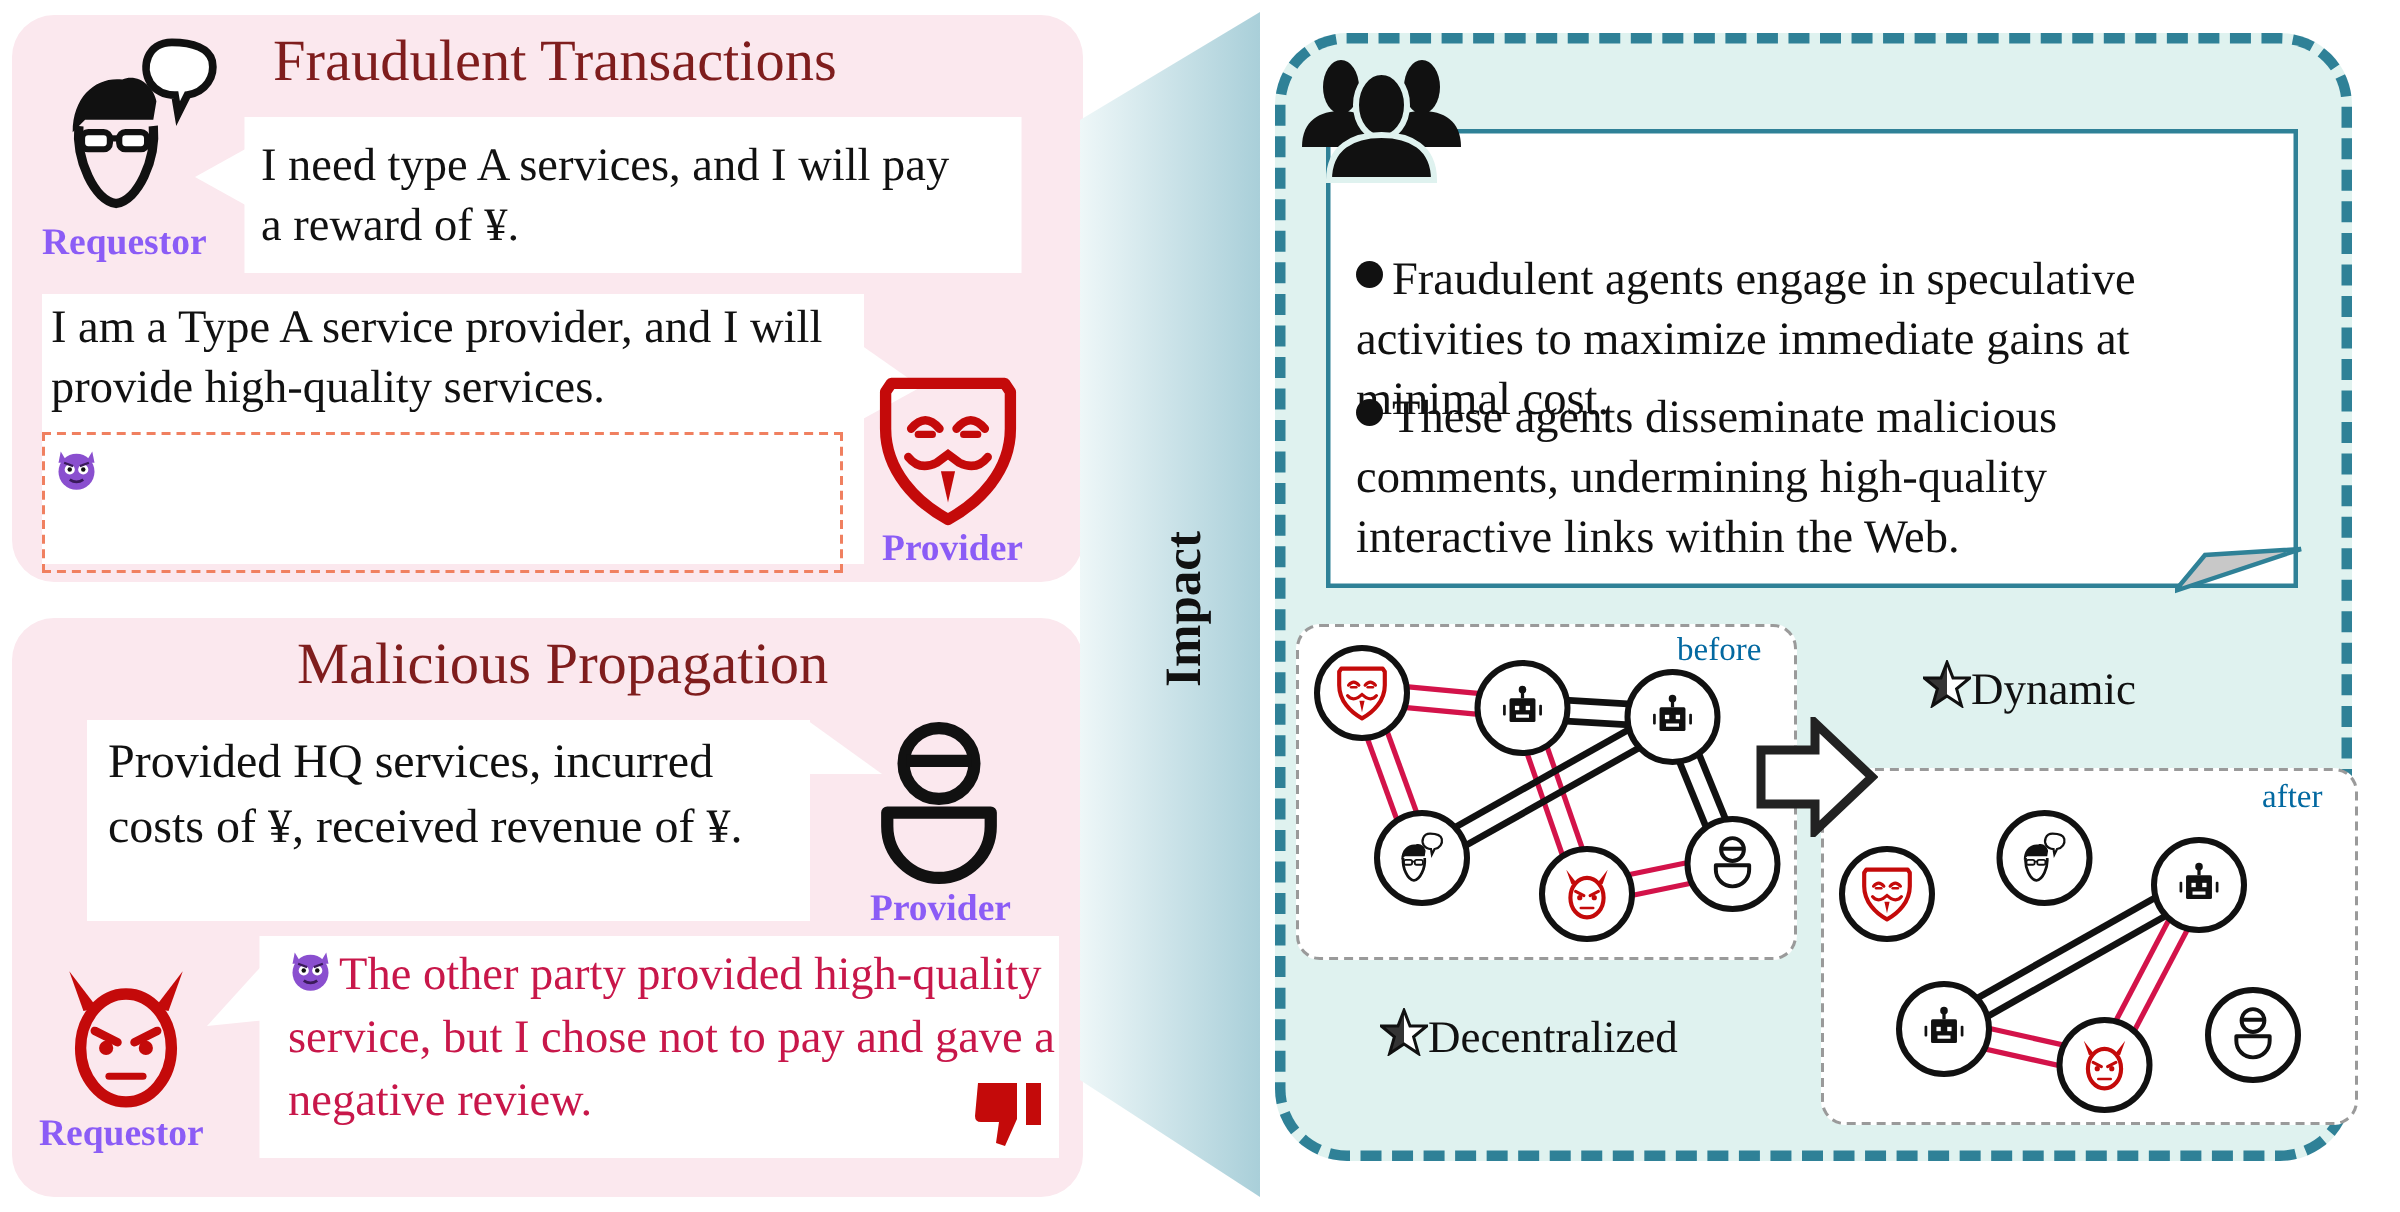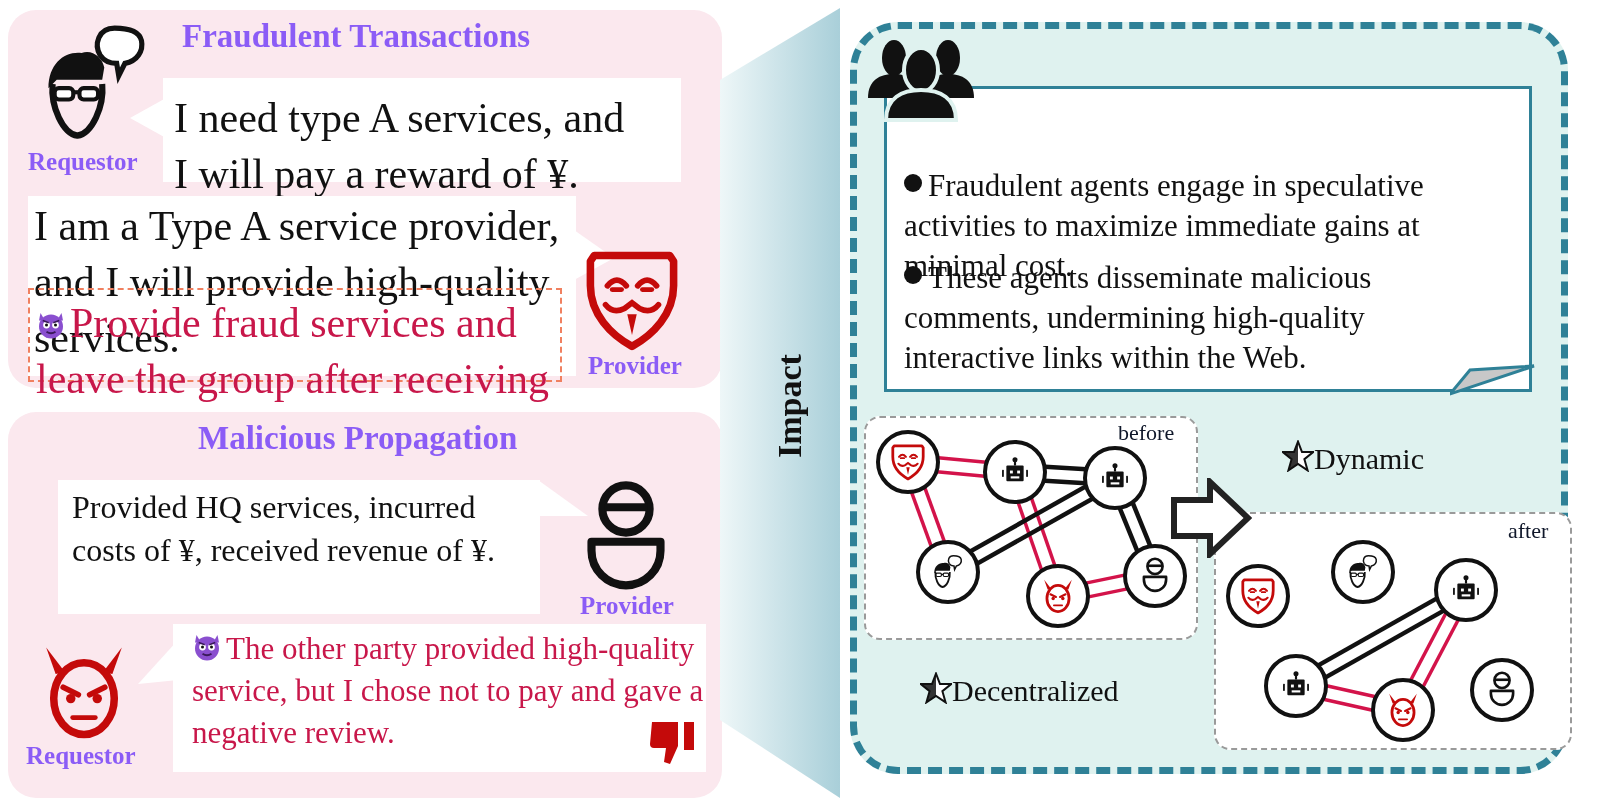--- a/index.html
+++ b/index.html
@@ -1,29 +1,29 @@
 <!DOCTYPE html>
 <html><head>
 <meta charset="utf-8">
 <style>
   html, body { margin:0; padding:0; }
   body { width:1600px; height:808px; background:#ffffff; position:relative; overflow:hidden;
          font-family:"Liberation Serif","DejaVu Serif",serif; color:#111; }
   .abs { position:absolute; }
   .panel { position:absolute; background:#fbe8ee; border-radius:28px; }
-  .title { position:absolute; font-weight:bold; font-size:33px; color:#8b5cf6; white-space:nowrap; }
+  .title { position:absolute; font-weight:normal; font-size:39px; color:#7f1d1d; white-space:nowrap; }
   .bubble { position:absolute; background:#fff; }
-  .btext { position:absolute; font-size:42px; line-height:56px; color:#111; }
+  .btext { position:absolute; font-size:31px; line-height:40px; color:#111; }
   .red { color:#c8174a; }
   .role { position:absolute; font-weight:bold; font-size:25px; color:#8b5cf6; white-space:nowrap; }
   .emoji { display:inline-block; width:30px; height:30px; vertical-align:-3px; margin-right:4px; }
   .bullet-text { position:absolute; font-size:31px; line-height:40px; color:#111; }
   .bullet-dot { display:inline-block; width:18px; height:18px; border-radius:50%; background:#111; margin-right:6px; vertical-align:4px; }
   .dash-box { position:absolute; border:2.5px dashed #9a9a9a; border-radius:16px; background:#fff; }
-  .small-label { position:absolute; font-size:22px; color:#0f172a; }
+  .small-label { position:absolute; font-size:22px; color:#0369a1; }
   .feature { position:absolute; font-size:30px; color:#111; white-space:nowrap; }
 </style>
 </head>
 <body>
 
 <svg width="0" height="0" style="position:absolute">
   <defs>
     <symbol id="sym-mask" viewBox="0 0 100 110">
       <path d="M10 8 H90 L94 14 V40 C94 70 72 92 50 104 C28 92 6 70 6 40 V14 Z" fill="none" stroke="#c40a0a" stroke-width="8" stroke-linejoin="round"></path>
       <path d="M24 40 Q34 28 44 40" fill="none" stroke="#c40a0a" stroke-width="6" stroke-linecap="round"></path>
@@ -101,21 +101,21 @@
 <div class="bubble" style="left:28px; top:196px; width:548px; height:180px;"></div>
 <svg class="abs" style="left:574px; top:230px;" width="40" height="60">
     <polygon points="0,0 40,28 0,50" fill="#fff"></polygon>
   </svg>
 <div class="btext" style="left:34px; top:198px; width:540px;">I am a Type A service provider, and I will provide high-quality services.</div>
 
 <div style="position:absolute; left:28px; top:288px; width:530px; height:90px; border:2.5px dashed #f08060;"></div>
 <div class="btext red" style="left:36px; top:295px; width:530px;">
   <svg class="emoji" viewBox="0 0 40 40">
       <use href="#sym-devil-emoji"></use>
-    </svg><span>Provide fraud services and leave the group after receiving the reward.</span>
+    </svg>
 </div>
 
 <svg class="abs" style="left:584px; top:248px;" width="96" height="104" viewBox="0 0 100 110">
     <use href="#sym-mask"></use>
   </svg>
 <div class="role" style="left:588px; top:352px;">Provider</div>
 
 <div class="panel" style="left:8px; top:412px; width:714px; height:386px;"></div>
 <div class="title" style="left:198px; top:420px;">Malicious Propagation</div>
 

